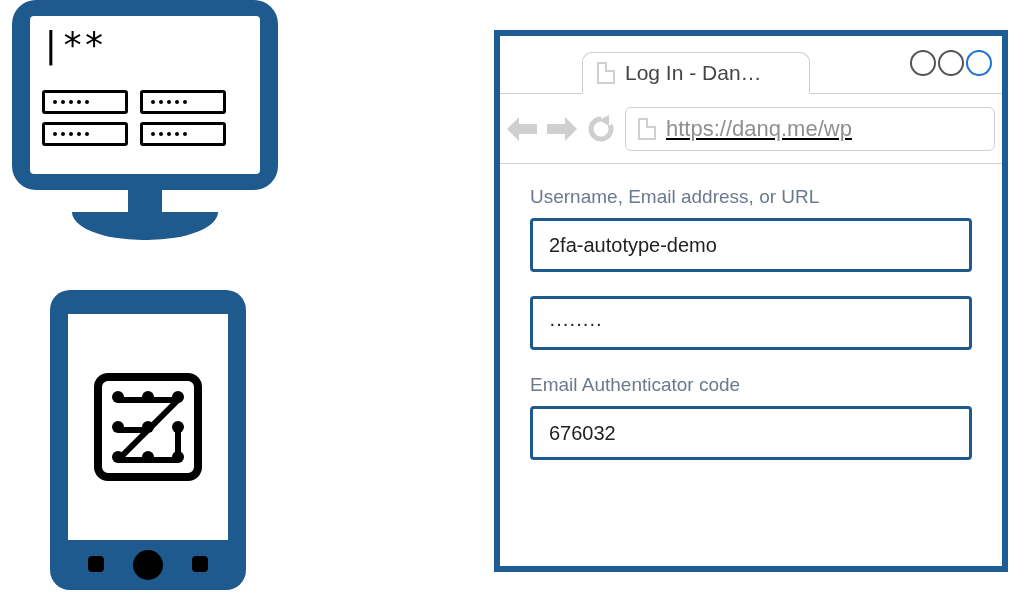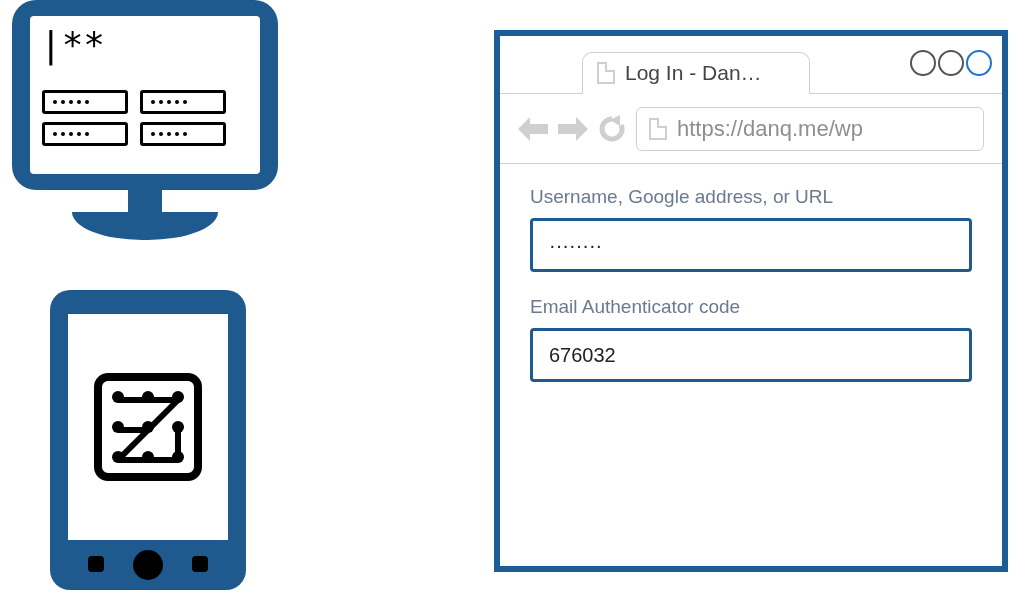--- a/index.html
+++ b/index.html
@@ -183,22 +183,23 @@
   .wdot {
     width: 26px; height: 26px; border-radius: 50%;
     border: 2px solid #555;
     background: none;
   }
   .wdot.active { border-color: #1D74D4; }
   .navbar {
     height: 70px;
     border-bottom: 1px solid var(--icon-gray);
     display: flex; align-items: center;
-    padding: 0 18px;
+    padding: 0 7px;
     gap: 10px;
+    text-decoration: underline;
   }
   .nav-arrow, .nav-reload {
     color: var(--icon-gray);
     display: flex; align-items: center; justify-content: center;
   }
   .urlbox {
     flex: 1;
     height: 44px;
     border: 1px solid var(--icon-gray);
     border-radius: 6px;
@@ -301,20 +302,21 @@
           <path d="M22 0 L22 11 L12 5 Z" fill="currentColor"></path>
         </svg>
     </div>
     <div class="urlbox">
       <div class="page-icon"></div>
       <span>https://danq.me/wp</span>
     </div>
   </div>
 
   <div class="form-area">
-    <div class="field-label">Username, Google address, or URL</div>
+    <div class="field-label">Username, Email address, or URL</div>
+    <input class="field-input" value="2fa-autotype-demo" style="">
 
     <input class="field-input" value="········" style="">
 
     <div class="field-label">Email Authenticator code</div>
     <input class="field-input" value="676032" style="">
   </div>
 </div>
 
 </body></html>

